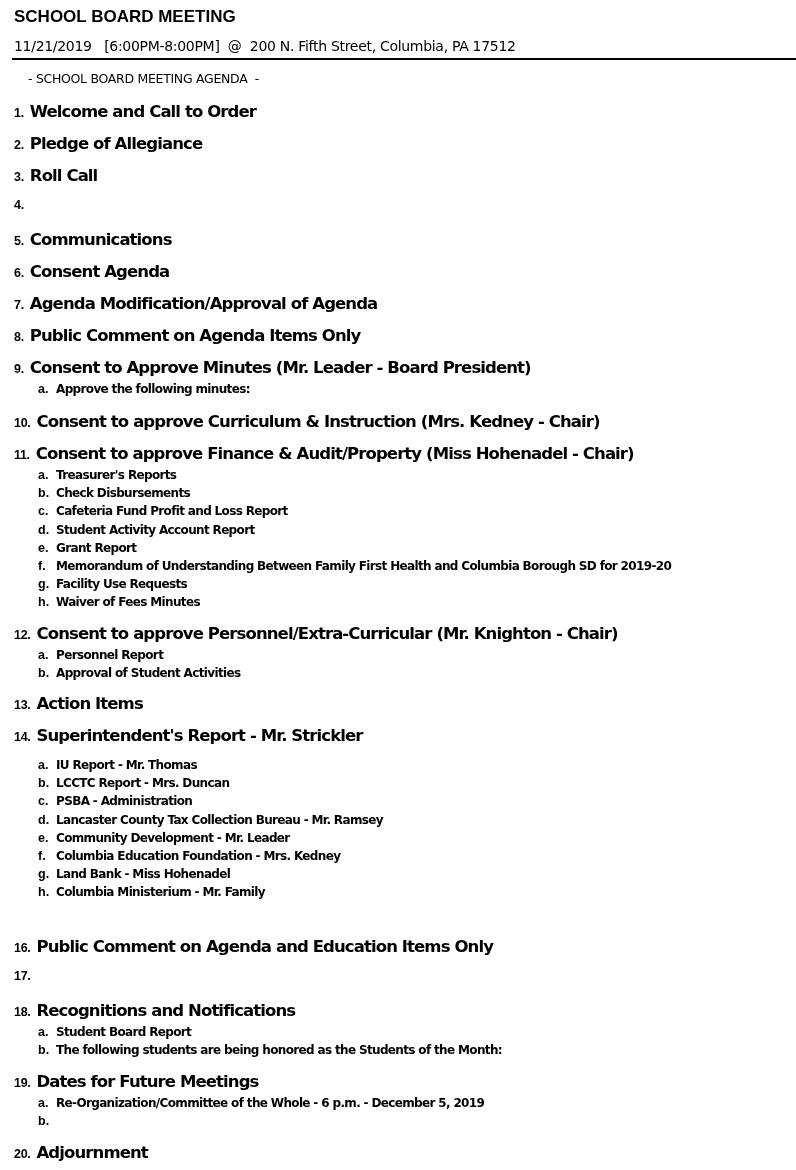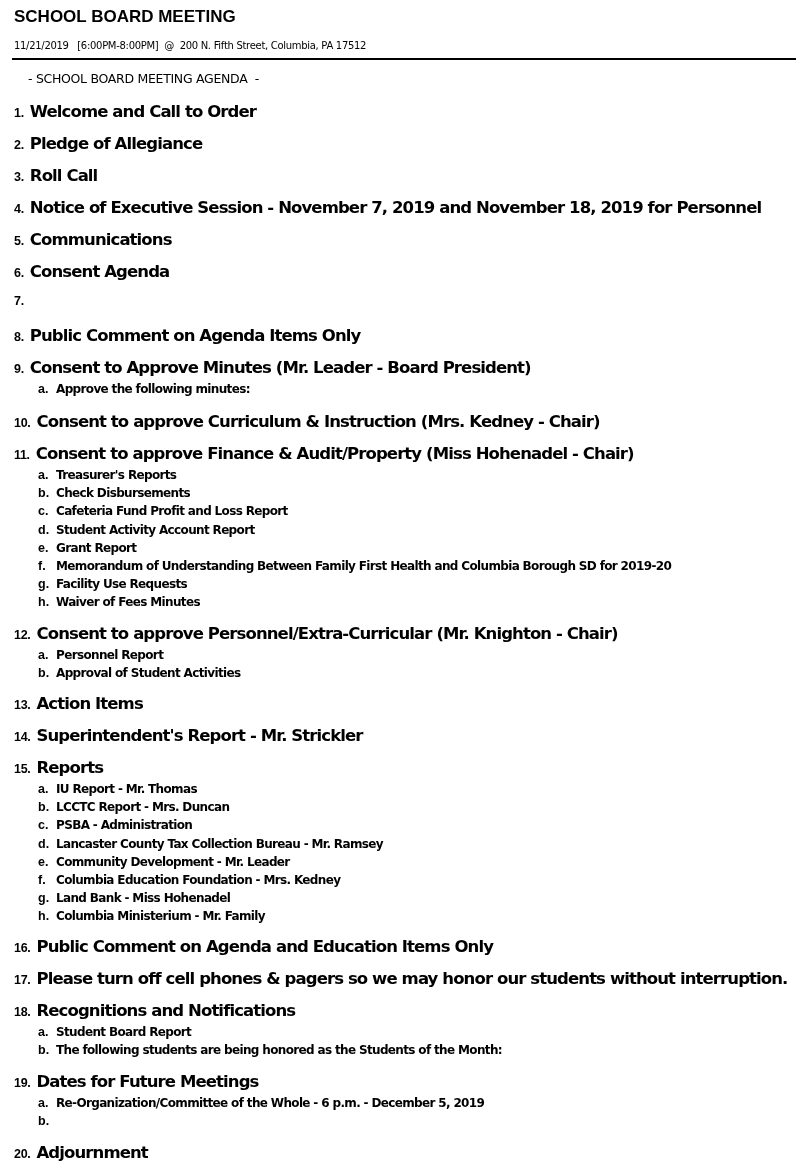--- a/index.html
+++ b/index.html
@@ -30,21 +30,21 @@
       font-size: 17px;
       letter-spacing: 0px;
       line-height: 26px;
       white-space: nowrap;
     }
     .subtitle {
       position: absolute;
       left: 14px;
       top: 35px;
       font-family: "DejaVu Sans", sans-serif;
-      font-size: 10px;
+      font-size: 14px;
       line-height: 22px;
       white-space: pre;
       letter-spacing: -0.3px;
       text-align: right;
     }
     .rule {
       position: absolute;
       left: 12px;
       top: 58px;
       width: 784px;
@@ -140,38 +140,38 @@
     </div>
     <div class="item" style="top:66px">
       <div class="item-head">
           <span class="num">3.</span>
           <span class="label">Roll Call</span>
         </div>
     </div>
     <div class="item" style="top:98px">
       <div class="item-head">
           <span class="num">4.</span>
-          <span class="label">Notice of Executive Session - November 7, 2019 and November 18, 2019 for Personnel</span>
         </div>
     </div>
     <div class="item" style="top:130px">
       <div class="item-head">
           <span class="num">5.</span>
           <span class="label">Communications</span>
         </div>
     </div>
     <div class="item" style="top:162px">
       <div class="item-head">
           <span class="num">6.</span>
           <span class="label">Consent Agenda</span>
         </div>
     </div>
     <div class="item" style="top:194px">
       <div class="item-head">
           <span class="num">7.</span>
+          <span class="label">Agenda Modification/Approval of Agenda</span>
         </div>
     </div>
     <div class="item" style="top:226px">
       <div class="item-head">
           <span class="num">8.</span>
           <span class="label">Public Comment on Agenda Items Only</span>
         </div>
     </div>
     <div class="item" style="top:258px">
       <div class="item-head">
@@ -253,24 +253,20 @@
           <span class="label">Action Items</span>
         </div>
     </div>
     <div class="item" style="top:626px">
       <div class="item-head">
           <span class="num">14.</span>
           <span class="label">Superintendent's Report - Mr. Strickler</span>
         </div>
     </div>
     <div class="item" style="top:658px">
-      <div class="item-head">
-          <span class="num">15.</span>
-          <span class="label">Reports</span>
-        </div>
       <div class="subs">
         <div class="sub">
             <span class="sub-letter">a.</span>
             <span class="sub-text">IU Report - Mr. Thomas</span>
           </div>
         <div class="sub">
             <span class="sub-letter">b.</span>
             <span class="sub-text">LCCTC Report - Mrs. Duncan</span>
           </div>
         <div class="sub">
@@ -301,21 +297,20 @@
     </div>
     <div class="item" style="top:837px">
       <div class="item-head">
           <span class="num">16.</span>
           <span class="label">Public Comment on Agenda and Education Items Only</span>
         </div>
     </div>
     <div class="item" style="top:869px">
       <div class="item-head">
           <span class="num">17.</span>
-          <span class="label">Please turn off cell phones &amp; pagers so we may honor our students without interruption.</span>
         </div>
     </div>
     <div class="item" style="top:901px">
       <div class="item-head">
           <span class="num">18.</span>
           <span class="label">Recognitions and Notifications</span>
         </div>
       <div class="subs">
         <div class="sub">
             <span class="sub-letter">a.</span>

